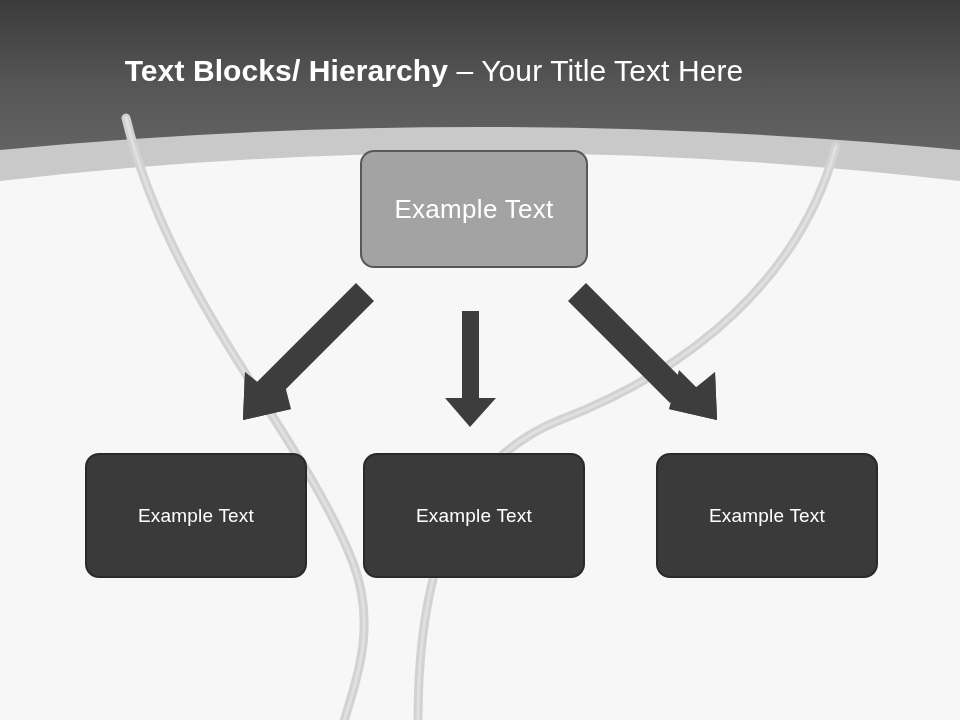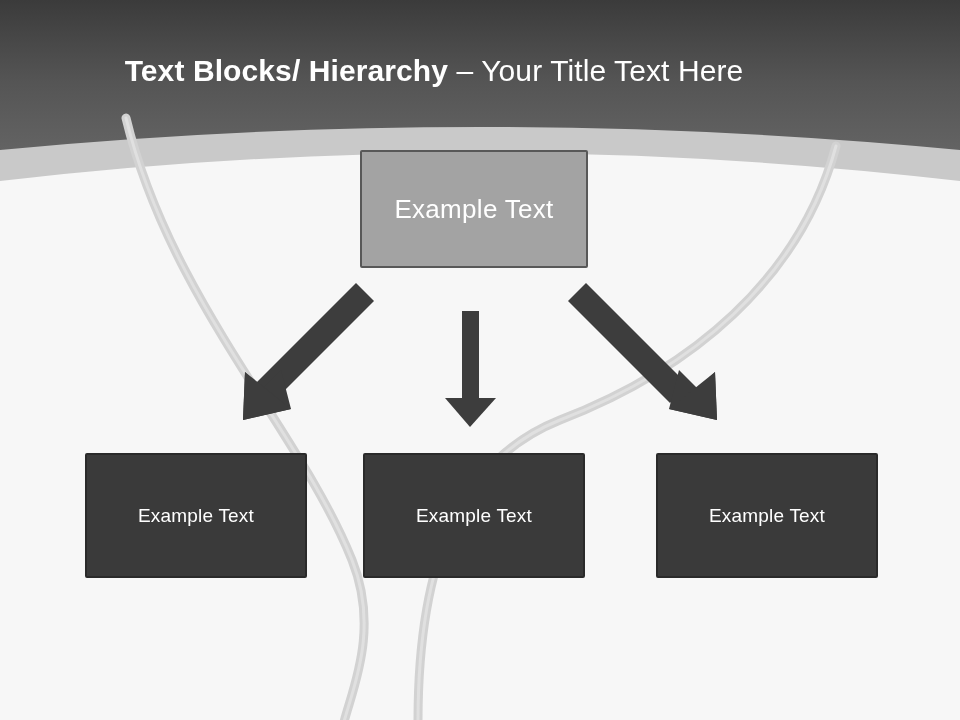--- a/index.html
+++ b/index.html
@@ -46,21 +46,21 @@
 
   
   .node {
     position: absolute;
     box-sizing: border-box;
     display: flex;
     align-items: center;
     justify-content: center;
     text-align: center;
     color: #ffffff;
-    border-radius: 2px;
+    border-radius: 14px;
     z-index: 4;
   }
   .node-top {
     left: 360px;
     top: 150px;
     width: 228px;
     height: 118px;
     background: #a3a3a3;
     border: 2px solid #585858;
     font-size: 26px;

